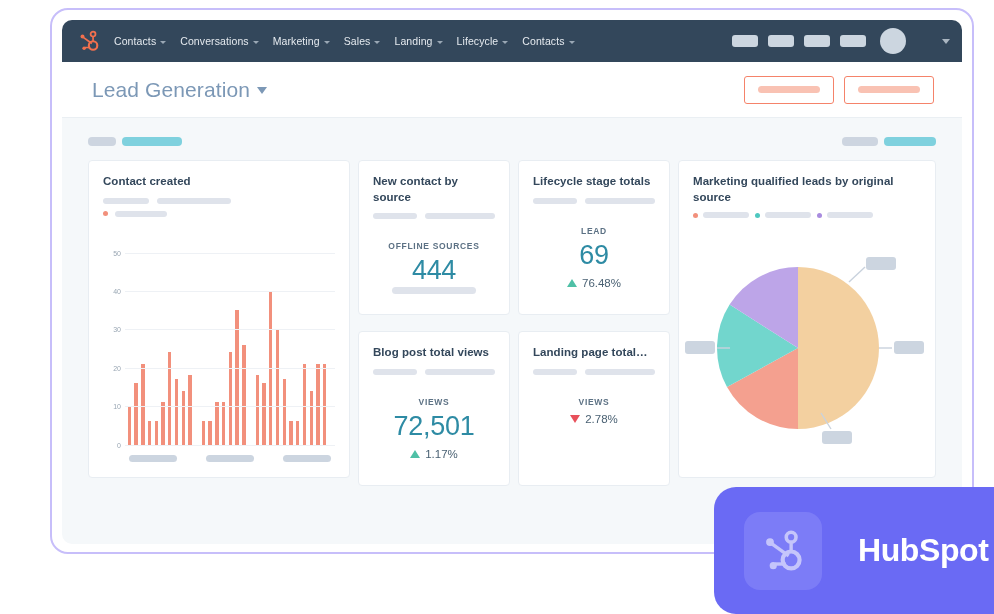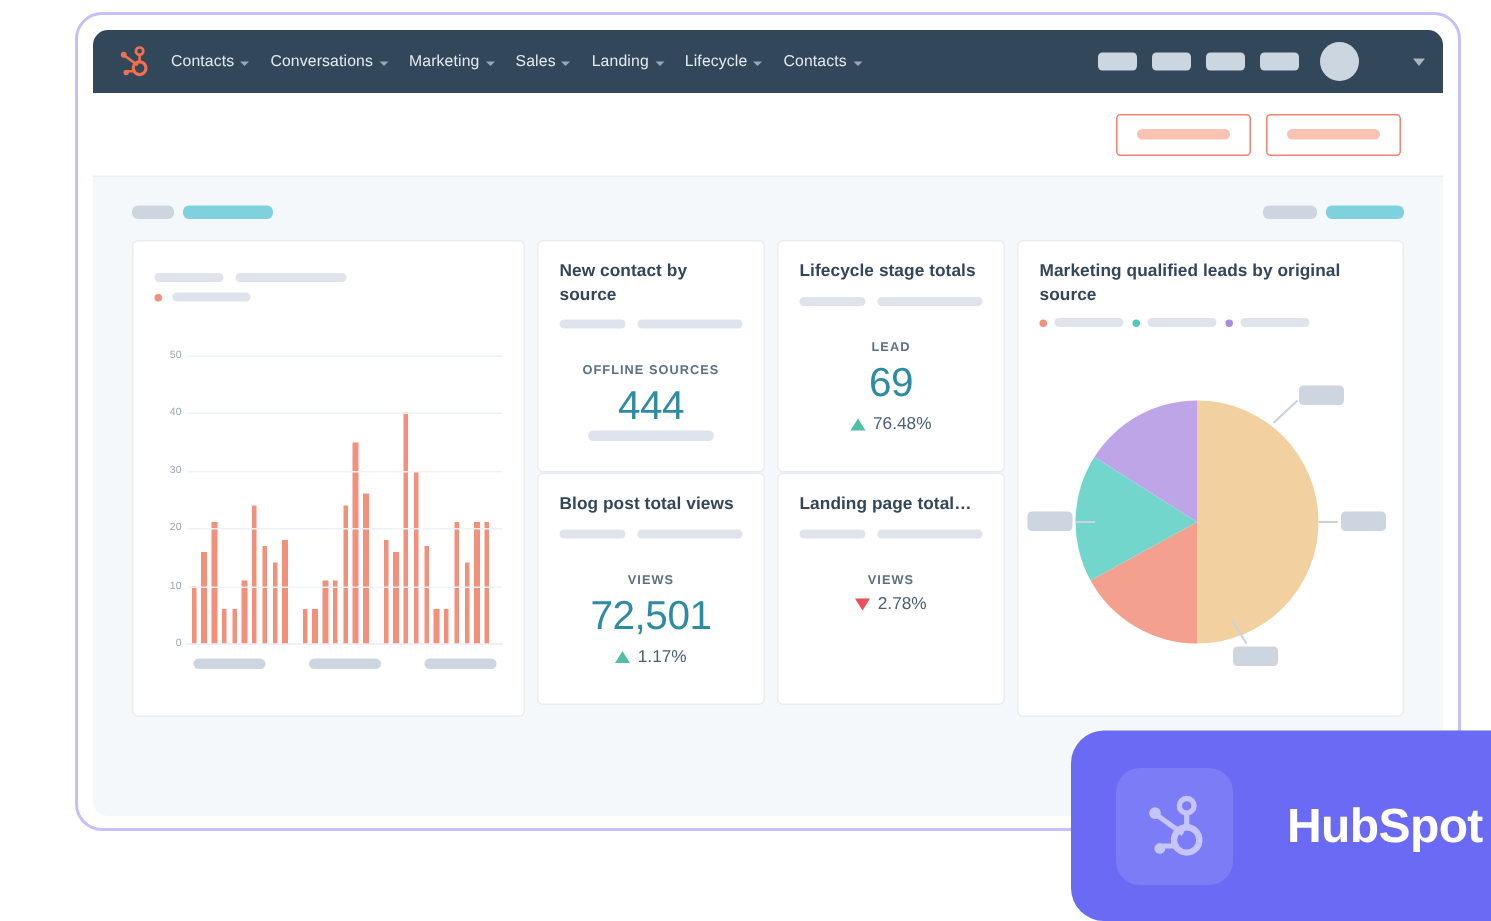--- a/index.html
+++ b/index.html
@@ -174,21 +174,21 @@
   .bar-slot { flex: 1 1 0; display: flex; justify-content: center; align-items: flex-end; height: 100%; }
   .bar { width: 3.4px; background: #f2907c; }
   .bar.empty { background: transparent; }
   .x-ph-row {
     position: absolute; left: 26px; right: 4px; bottom: -16px;
     display: flex; justify-content: space-between;
   }
   .x-ph { width: 48px; height: 7px; border-radius: 4px; background: #ccd5e0; }
 
   
-  .kpi-col { display: flex; flex-direction: column; gap: 0; }
+  .kpi-col { display: flex; flex-direction: column; gap: 16px; }
   .kpi-card {
     width: 152px; height: 155px;
     padding: 13px 14px 0 14px;
     display: flex; flex-direction: column;
   }
   .kpi-sub-label {
     margin-top: 22px; text-align: center;
     font-size: 8.5px; color: #5c7184; letter-spacing: .7px; font-weight: 600;
   }
   .kpi-value {
@@ -301,20 +301,23 @@
           <div class="nav-ph"></div>
           <div class="nav-ph"></div>
           <div class="nav-avatar"></div>
           <div class="nav-caret-wrap">
             <div class="caret-lg"></div>
           </div>
         </div>
       </div>
 
       <div class="page-header">
+        <div class="page-title">
+          <span>Lead Generation</span><span class="title-caret"></span>
+        </div>
         <div class="header-actions">
           <div class="btn-outline">
             <span class="bar"></span>
           </div>
           <div class="btn-outline">
             <span class="bar"></span>
           </div>
         </div>
       </div>
 
@@ -325,20 +328,21 @@
           <div class="tab-ph-teal"></div>
           <div class="tab-row-right">
             <div class="tab-ph-gray"></div>
             <div class="tab-ph-teal"></div>
           </div>
         </div>
 
         <div class="cards">
 
           <div class="card col-bar">
+            <div class="card-title">Contact created</div>
             <div class="sub-ph">
               <span class="b1"></span>
               <span class="b2"></span>
             </div>
             <div class="legend-row">
               <span class="legend-dot" style="background:#f2907c"></span>
               <span class="legend-bar"></span>
             </div>
 
             <div class="chart-area" id="bar-chart">

